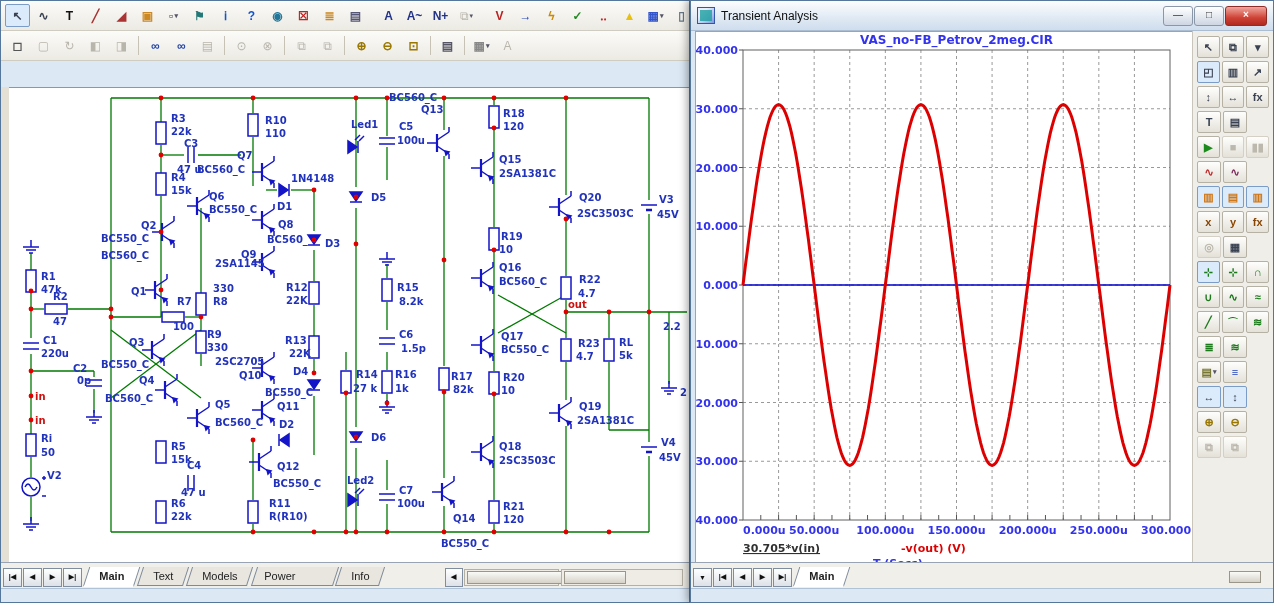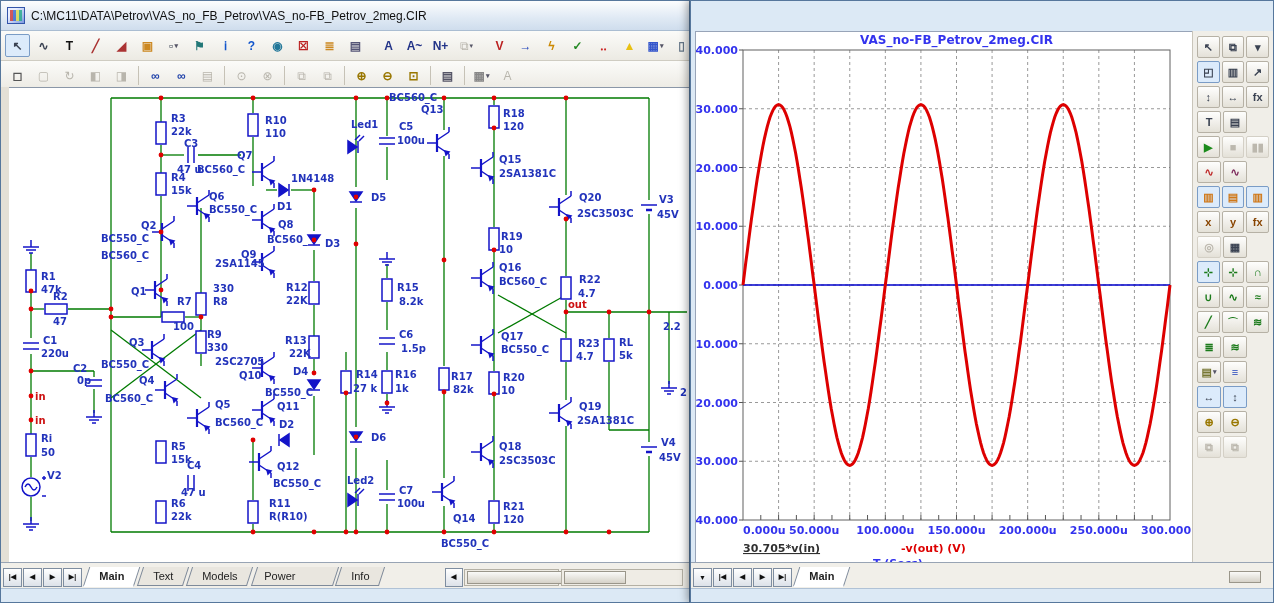--- a/index.html
+++ b/index.html
@@ -49,24 +49,20 @@
            justify-content:center;font-size:11px;font-weight:bold;color:#3a4252;
            background:linear-gradient(#fefefd,#e4e1d8);}
   .rtb-btn.pressed{border-color:#7a9cc6;background:#dcebfb;}
   .rtb-btn.disabled{color:#bcb8ae;border-color:#d4d0c6;}
   svg text{font-family:"DejaVu Sans",sans-serif;}
 </style>
 </head>
 <body>
 
 <div class="win" id="leftwin">
-  <div class="titlebar">
-    <span class="appicon"></span>
-    <span class="title">C:\MC11\DATA\Petrov\VAS_no_FB_Petrov\VAS_no-FB_Petrov_2meg.CIR</span>
-  </div>
   <div class="toolbar">
       <span class="tb-btn pressed">↖</span>
       <span class="tb-btn">∿</span>
       <span class="tb-btn" style="color: rgb(17, 17, 17);">T</span>
       <span class="tb-btn" style="color: rgb(170, 51, 51);">╱</span>
       <span class="tb-btn" style="color: rgb(170, 51, 51);">◢</span>
       <span class="tb-btn" style="color: rgb(204, 136, 34);">▣</span>
       <span class="tb-btn">▫<span class="dd">▾</span></span>
       <span class="tb-btn" style="color: rgb(34, 119, 119);">⚑</span>
       <span class="tb-btn" style="color: rgb(17, 85, 204);">ℹ</span>
@@ -625,20 +621,29 @@
     </span>
     <span style="flex:1;"></span>
     <span class="sb-track" style="width:128px;margin-right:4px;">
       <span class="sb-thumb" style="left:2px;width:60px;"></span>
     </span>
   </div>
   <div class="statusbar"></div>
 </div>
 
 <div class="win" id="rightwin">
+  <div class="titlebar">
+    <span class="appicon teal"></span>
+    <span class="title">Transient Analysis</span>
+    <span class="winbtns" id="rwinbtns">
+        <span class="wbtn">—</span>
+        <span class="wbtn">□</span>
+        <span class="wbtn close">×</span>
+      </span>
+  </div>
   <div id="plotpane">
     <svg id="plot" width="496" height="540" viewBox="0 0 496 540">
         <g stroke="#999" stroke-width="1" stroke-dasharray="3,3">
           <line x1="82.58333333333333" y1="18" x2="82.58333333333333" y2="488"></line>
           <line x1="118.16666666666666" y1="18" x2="118.16666666666666" y2="488"></line>
           <line x1="153.75" y1="18" x2="153.75" y2="488"></line>
           <line x1="189.33333333333331" y1="18" x2="189.33333333333331" y2="488"></line>
           <line x1="224.91666666666669" y1="18" x2="224.91666666666669" y2="488"></line>
           <line x1="260.5" y1="18" x2="260.5" y2="488"></line>
           <line x1="296.08333333333337" y1="18" x2="296.08333333333337" y2="488"></line>

